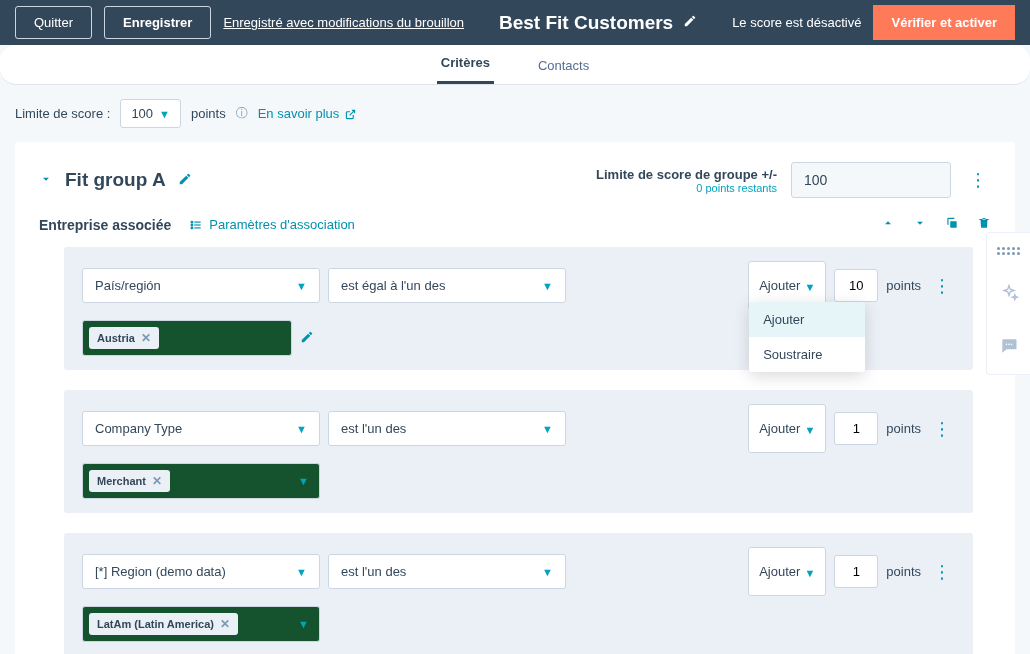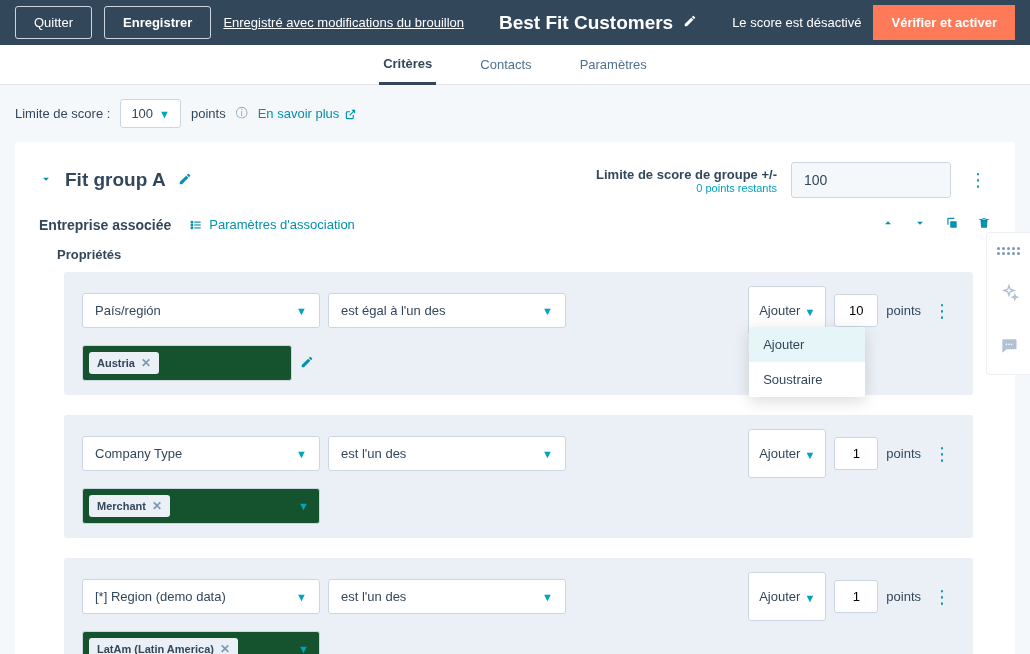--- a/index.html
+++ b/index.html
@@ -7,21 +7,21 @@
 
 .topbar { background: #33475b; height: 45px; display: flex; align-items: center; padding: 0 15px; gap: 12px; }
 .btn-outline { border: 1px solid #cbd6e2; background: transparent; color: #fff; padding: 8px 18px; border-radius: 3px; font-size: 13px; font-weight: 500; cursor: pointer; }
 .btn-outline.bold { font-weight: 600; }
 .draft-link { color: #fff; font-size: 13px; text-decoration: underline; cursor: pointer; }
 .topbar-center { flex: 1; display: flex; justify-content: center; align-items: center; gap: 10px; }
 .title { color: #fff; font-size: 19px; font-weight: 600; }
 .score-status { color: #fff; font-size: 13px; }
 .btn-orange { background: #ff7a59; color: #fff; border: none; padding: 10px 18px; border-radius: 0; font-size: 13px; font-weight: 600; cursor: pointer; }
 
-.tabs { background: #fff; border-bottom: 1px solid #dfe3eb; display: flex; justify-content: center; gap: 40px; height: 40px; align-items: center; }
+.tabs { background: #fff; border-bottom: 1px solid #dfe3eb; display: flex; justify-content: center; gap: 40px; height: 40px; align-items: flex-end; border-radius: 16px; }
 .tab { font-size: 13px; color: #516f90; padding: 11px 4px; cursor: pointer; }
 .tab.active { color: #33475b; font-weight: 600; border-bottom: 3px solid #33475b; }
 
 .score-limit-row { display: flex; align-items: center; padding: 14px 15px; gap: 10px; font-size: 13px; color: #33475b; }
 .score-limit-box { border: 1px solid #cbd6e2; border-radius: 3px; padding: 6px 10px; display: flex; align-items: center; gap: 6px; background: #fff; cursor: pointer; }
 .info-icon { color: #7c98b6; font-size: 12px; }
 .link-teal { color: #0091ae; font-weight: 500; cursor: pointer; }
 
 .card { background: #fff; border-radius: 4px; margin: 0 15px; padding: 20px 24px; }
 .group-header { display: flex; align-items: center; gap: 12px; margin-bottom: 18px; }
@@ -83,21 +83,20 @@
         </svg>
     </span>
   </div>
   <span class="score-status">Le score est désactivé</span>
   <button class="btn-orange">Vérifier et activer</button>
 </div>
 
 <div class="tabs">
   <div class="tab active">Critères</div>
   <div class="tab">Contacts</div>
-  <div class="tab">Paramètres</div>
 </div>
 
 <div class="score-limit-row">
   <span>Limite de score :</span>
   <div class="score-limit-box">
     <span>100</span>
     <span class="caret">▼</span>
   </div>
   <span>points</span>
   <span class="info-icon">ⓘ</span>
@@ -157,21 +156,20 @@
       <span><svg width="14" height="14" viewBox="0 0 24 24" fill="currentColor">
             <rect x="9" y="9" width="11" height="11" rx="1"></rect>
             <path d="M5 15V5a1 1 0 0 1 1-1h10" fill="none" stroke="currentColor" stroke-width="2"></path>
           </svg></span>
       <span><svg width="14" height="14" viewBox="0 0 24 24" fill="currentColor">
             <path d="M6 7h12l-1 13H7L6 7zm3-3h6v2H9V4zM4 7h16v-2H4v2z"></path>
           </svg></span>
     </div>
   </div>
 
-  <div class="props-label">Propriétés</div>
 
   <div id="rules-container">
       <div class="rule-block">
         <div class="rule-row1">
           <div class="select-box prop">
             <span>País/región</span>
             <span class="caret">▼</span>
           </div>
           <div class="select-box op">
             <span>est égal à l'un des</span>

